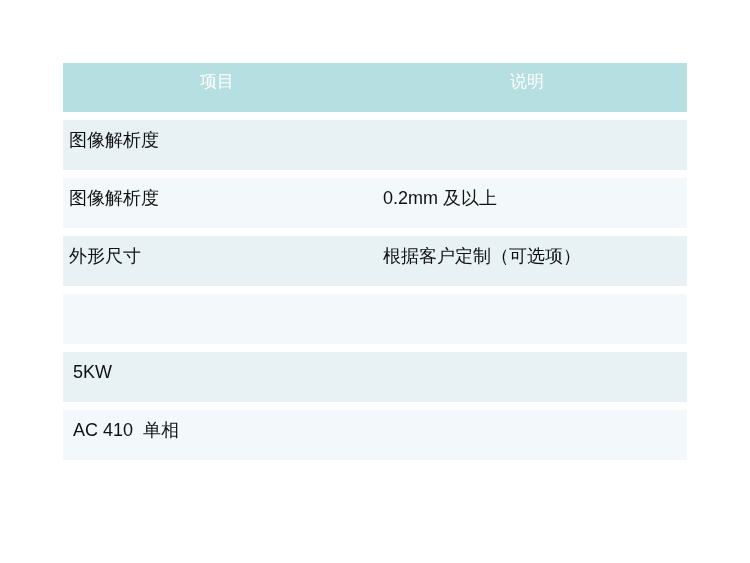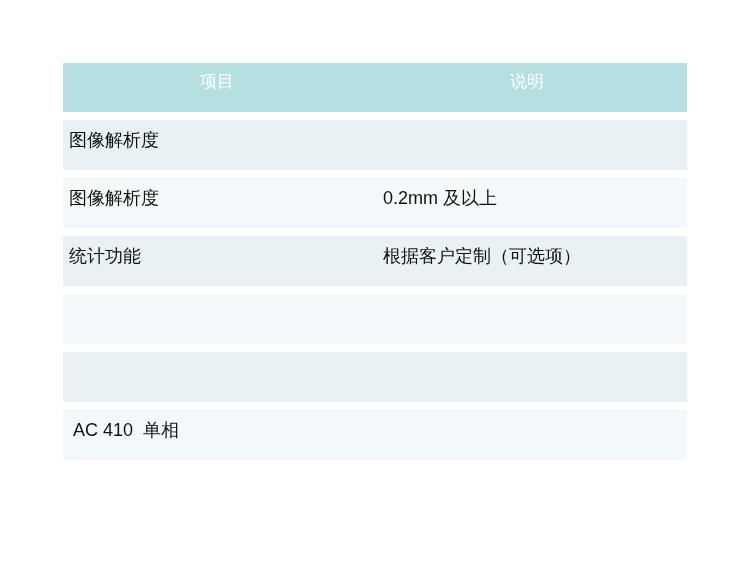--- a/index.html
+++ b/index.html
@@ -80,31 +80,32 @@
       <div class="col-divider"></div>
     </div>
 
     <div class="row data-row even">
       <div class="cell col-item">图像解析度</div>
       <div class="col-divider"></div>
       <div class="cell col-desc">0.2mm 及以上</div>
     </div>
 
     <div class="row data-row odd">
-      <div class="cell col-item">统计功能</div>
+      <div class="cell col-item">外形尺寸</div>
       <div class="col-divider"></div>
       <div class="cell col-desc">根据客户定制（可选项）</div>
     </div>
 
     <div class="row data-row even">
       <div class="col-divider"></div>
     </div>
 
     <div class="row data-row odd">
       <div class="col-divider"></div>
+      <div class="cell col-desc">5KW</div>
     </div>
 
     <div class="row data-row even">
       <div class="col-divider"></div>
       <div class="cell col-desc">AC 410  单相</div>
     </div>
 
 
   </div>
 </div>

